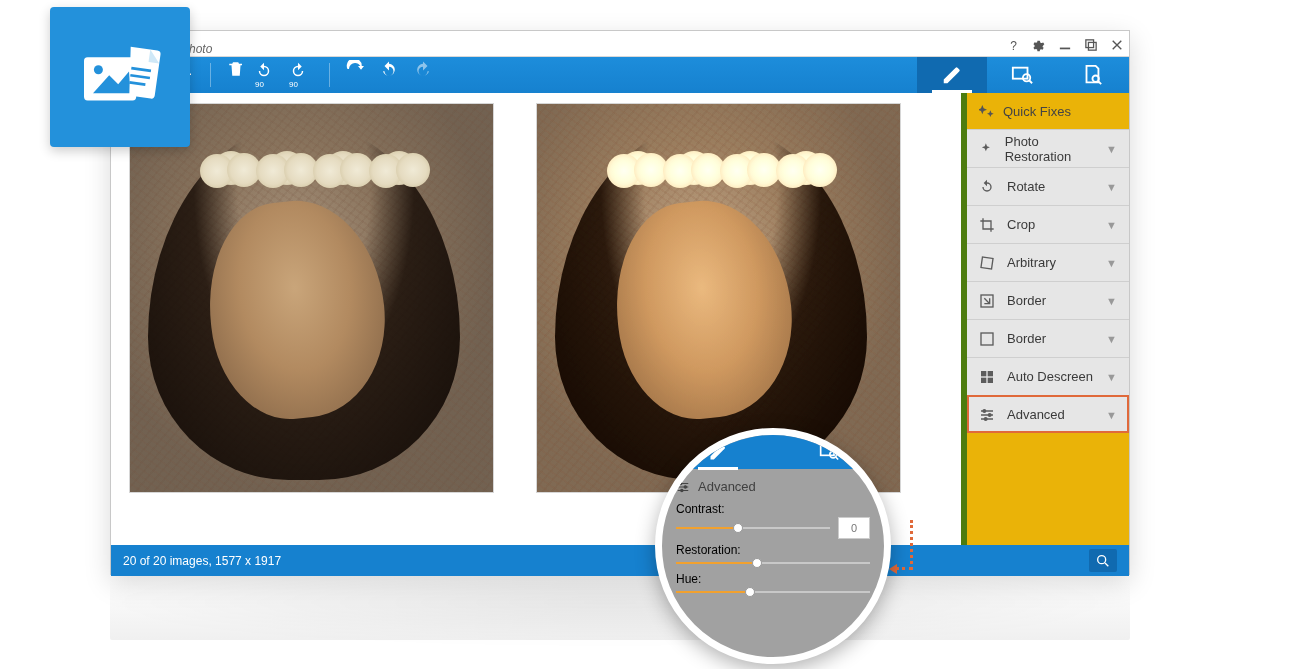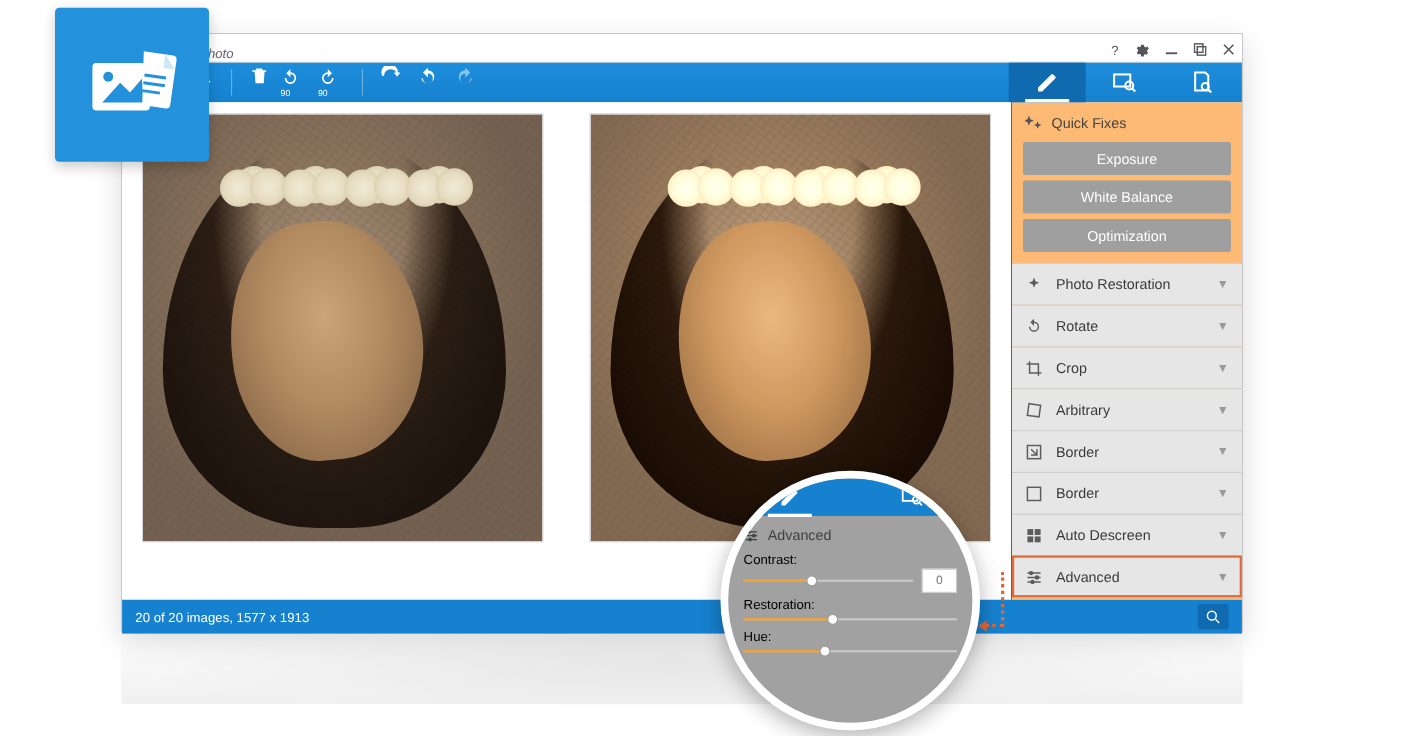--- a/index.html
+++ b/index.html
@@ -31,21 +31,21 @@
 .photo .hair{position:absolute;left:5%;top:5%;width:86%;height:92%;background:radial-gradient(ellipse at 50% 18%,rgba(60,40,28,.0) 30%,rgba(50,34,22,.85) 50%,rgba(40,26,16,.95) 100%);border-radius:50% 50% 45% 45%/60% 60% 40% 40%;mix-blend-mode:multiply;}
 .photo .flowers{position:absolute;left:20%;top:12%;width:62%;height:16%;display:flex;justify-content:space-around;}
 .photo .flower{width:34px;height:34px;background:radial-gradient(circle,#f0ead6 0%,#e5dbc0 55%,#c9bb94 100%);border-radius:50%;position:relative;}
 .photo .flower::before,.photo .flower::after{content:"";position:absolute;width:100%;height:100%;background:inherit;border-radius:50%;}
 .photo .flower::before{left:-40%;top:10%;}
 .photo .flower::after{left:40%;top:8%;}
 .photo.right-ver{filter:brightness(1.1) contrast(1.08) saturate(1.15);}
 .statusbar{height:31px;background:#1681cf;color:#fff;font-size:12px;display:flex;align-items:center;padding:0 12px;justify-content:space-between;}
 .statusbar .status-icons{display:flex;gap:6px;}
 .statusbar .sb-btn{width:28px;height:23px;background:#106ab0;border-radius:2px;display:flex;align-items:center;justify-content:center;}
-.sidepanel{width:216px;background:#fdba74;border-left:1px solid #4d7c0f;}
+.sidepanel{width:216px;background:#eab308;border-left:6px solid #4d7c0f;margin-left:42px;}
 .qf-head{display:flex;align-items:center;gap:8px;padding:10px 12px;color:#444;font-size:13px;}
 .qf-btns{padding:0 10px 10px;display:flex;flex-direction:column;gap:5px;}
 .qf-btn{height:30px;background:#9f9f9f;color:#fff;font-size:13px;display:flex;align-items:center;justify-content:center;border-radius:2px;cursor:pointer;}
 .acc-item{height:38px;background:#e6e6e6;border-top:1px solid #cfcfcf;display:flex;align-items:center;padding:0 12px;gap:12px;color:#3a3a3a;font-size:13px;cursor:pointer;position:relative;}
 .acc-item .chev{margin-left:auto;color:#999;font-size:11px;}
 .acc-item.highlight{outline:2px solid #e0693a;outline-offset:-2px;}
 .acc-item svg{width:16px;height:16px;opacity:.85;}
 .zoom-circle{position:absolute;left:655px;top:428px;width:236px;height:236px;border-radius:50%;background:#a1a1a1;border:7px solid #fff;box-shadow:0 6px 20px rgba(0,0,0,.3);overflow:hidden;}
 .zoom-inner{position:absolute;left:0;top:0;right:0;bottom:0;}
 .zoom-tabs{height:34px;background:#1681cf;display:flex;}
@@ -216,25 +216,20 @@
       </div>
     </div>
 
     <div class="sidepanel">
       <div class="qf-head">
         <svg viewBox="0 0 24 24" width="16" height="16" fill="#555">
               <path d="M5 3l2 5 5 2-5 2-2 5-2-5-5-2 5-2 2-5zm12 8l1.5 3.5L22 16l-3.5 1.5L17 21l-1.5-3.5L12 16l3.5-1.5L17 11z"></path>
             </svg>
         <span>Quick Fixes</span>
       </div>
-      <div class="qf-btns">
-        <div class="qf-btn">Exposure</div>
-        <div class="qf-btn">White Balance</div>
-        <div class="qf-btn">Optimization</div>
-      </div>
 
       <div class="acc-item">
         <svg viewBox="0 0 24 24" fill="#444">
               <path d="M12 2l2 5 5 2-5 2-2 5-2-5-5-2 5-2 2-5z"></path>
             </svg>
         <span>Photo Restoration</span>
             <span class="chev">▼</span>
       </div>
       <div class="acc-item">
         <svg viewBox="0 0 24 24" fill="#444">
@@ -289,21 +284,21 @@
               <circle cx="16" cy="12" r="2" fill="#444"></circle>
               <circle cx="10" cy="18" r="2" fill="#444"></circle>
             </svg>
         <span>Advanced</span>
             <span class="chev">▼</span>
       </div>
     </div>
   </div>
 
   <div class="statusbar">
-    <span>20 of 20 images, 1577 x 1913</span>
+    <span>20 of 20 images, 1577 x 1917</span>
     <div class="status-icons">
       <div class="sb-btn">
             <svg viewBox="0 0 24 24" width="16" height="16" fill="#fff">
               <circle cx="10" cy="10" r="6" fill="none" stroke="#fff" stroke-width="2"></circle>
               <path d="M15 15l5 5" stroke="#fff" stroke-width="2"></path>
             </svg>
           </div>
     </div>
   </div>
 </div>

